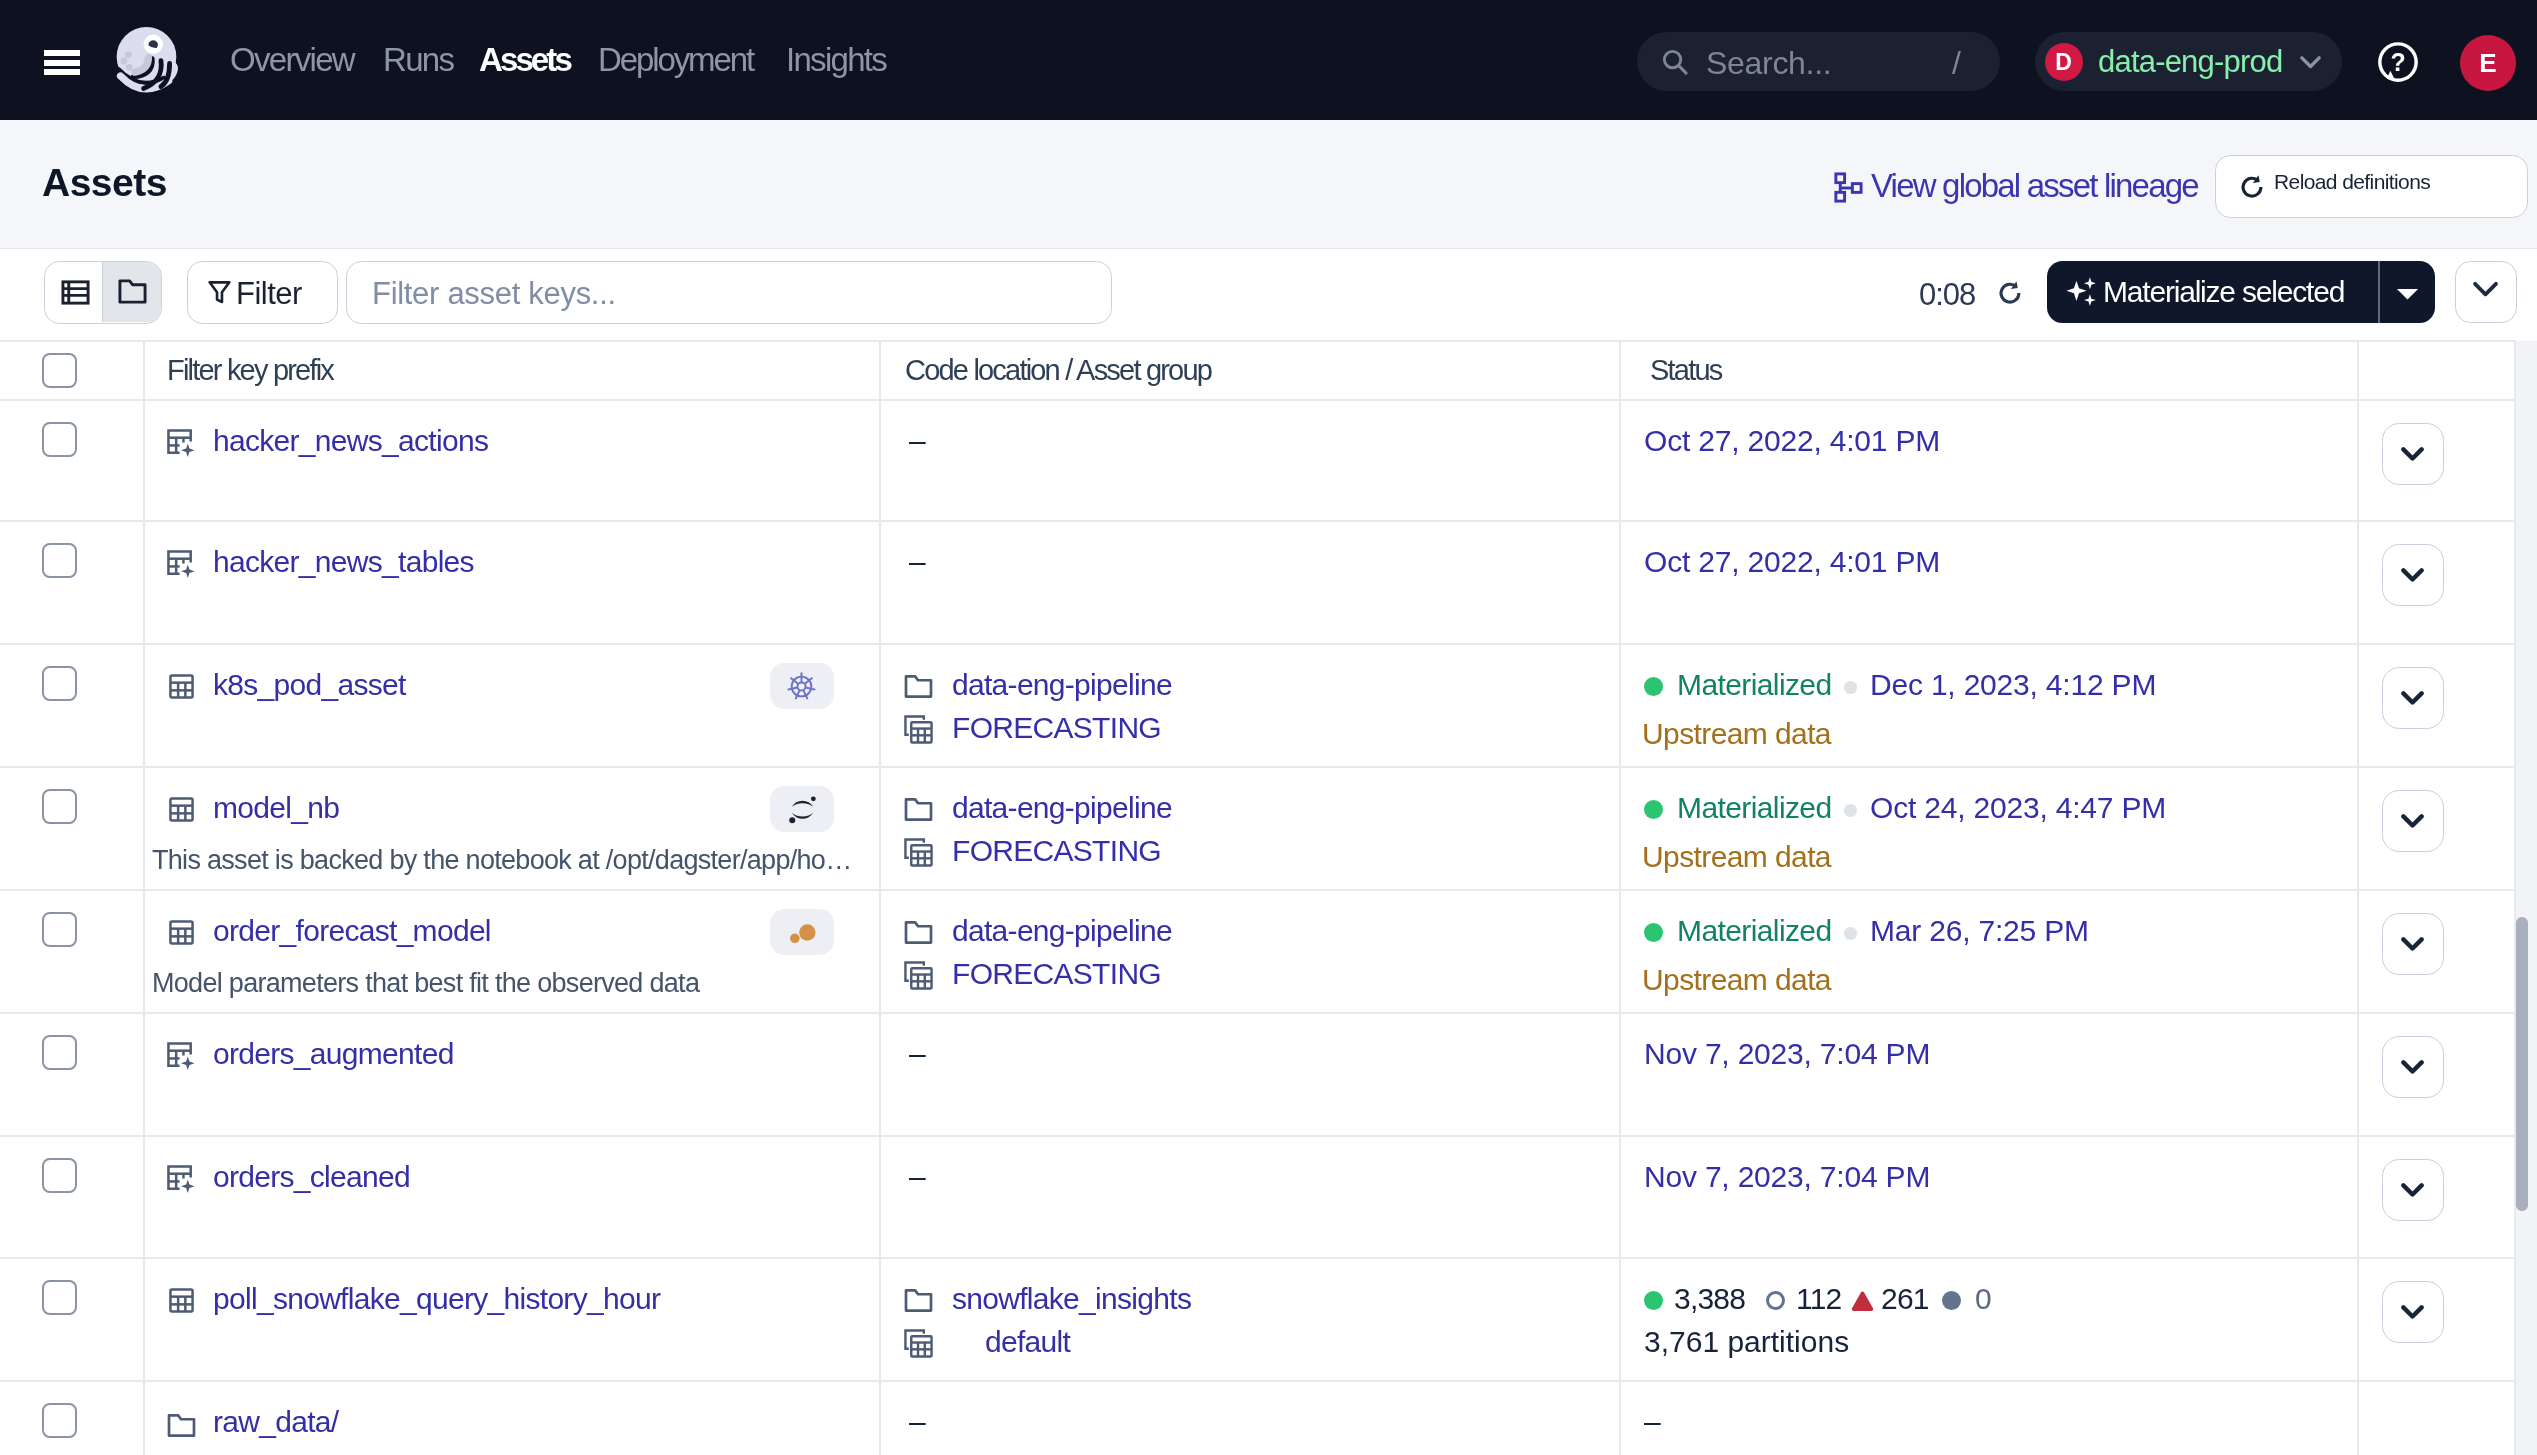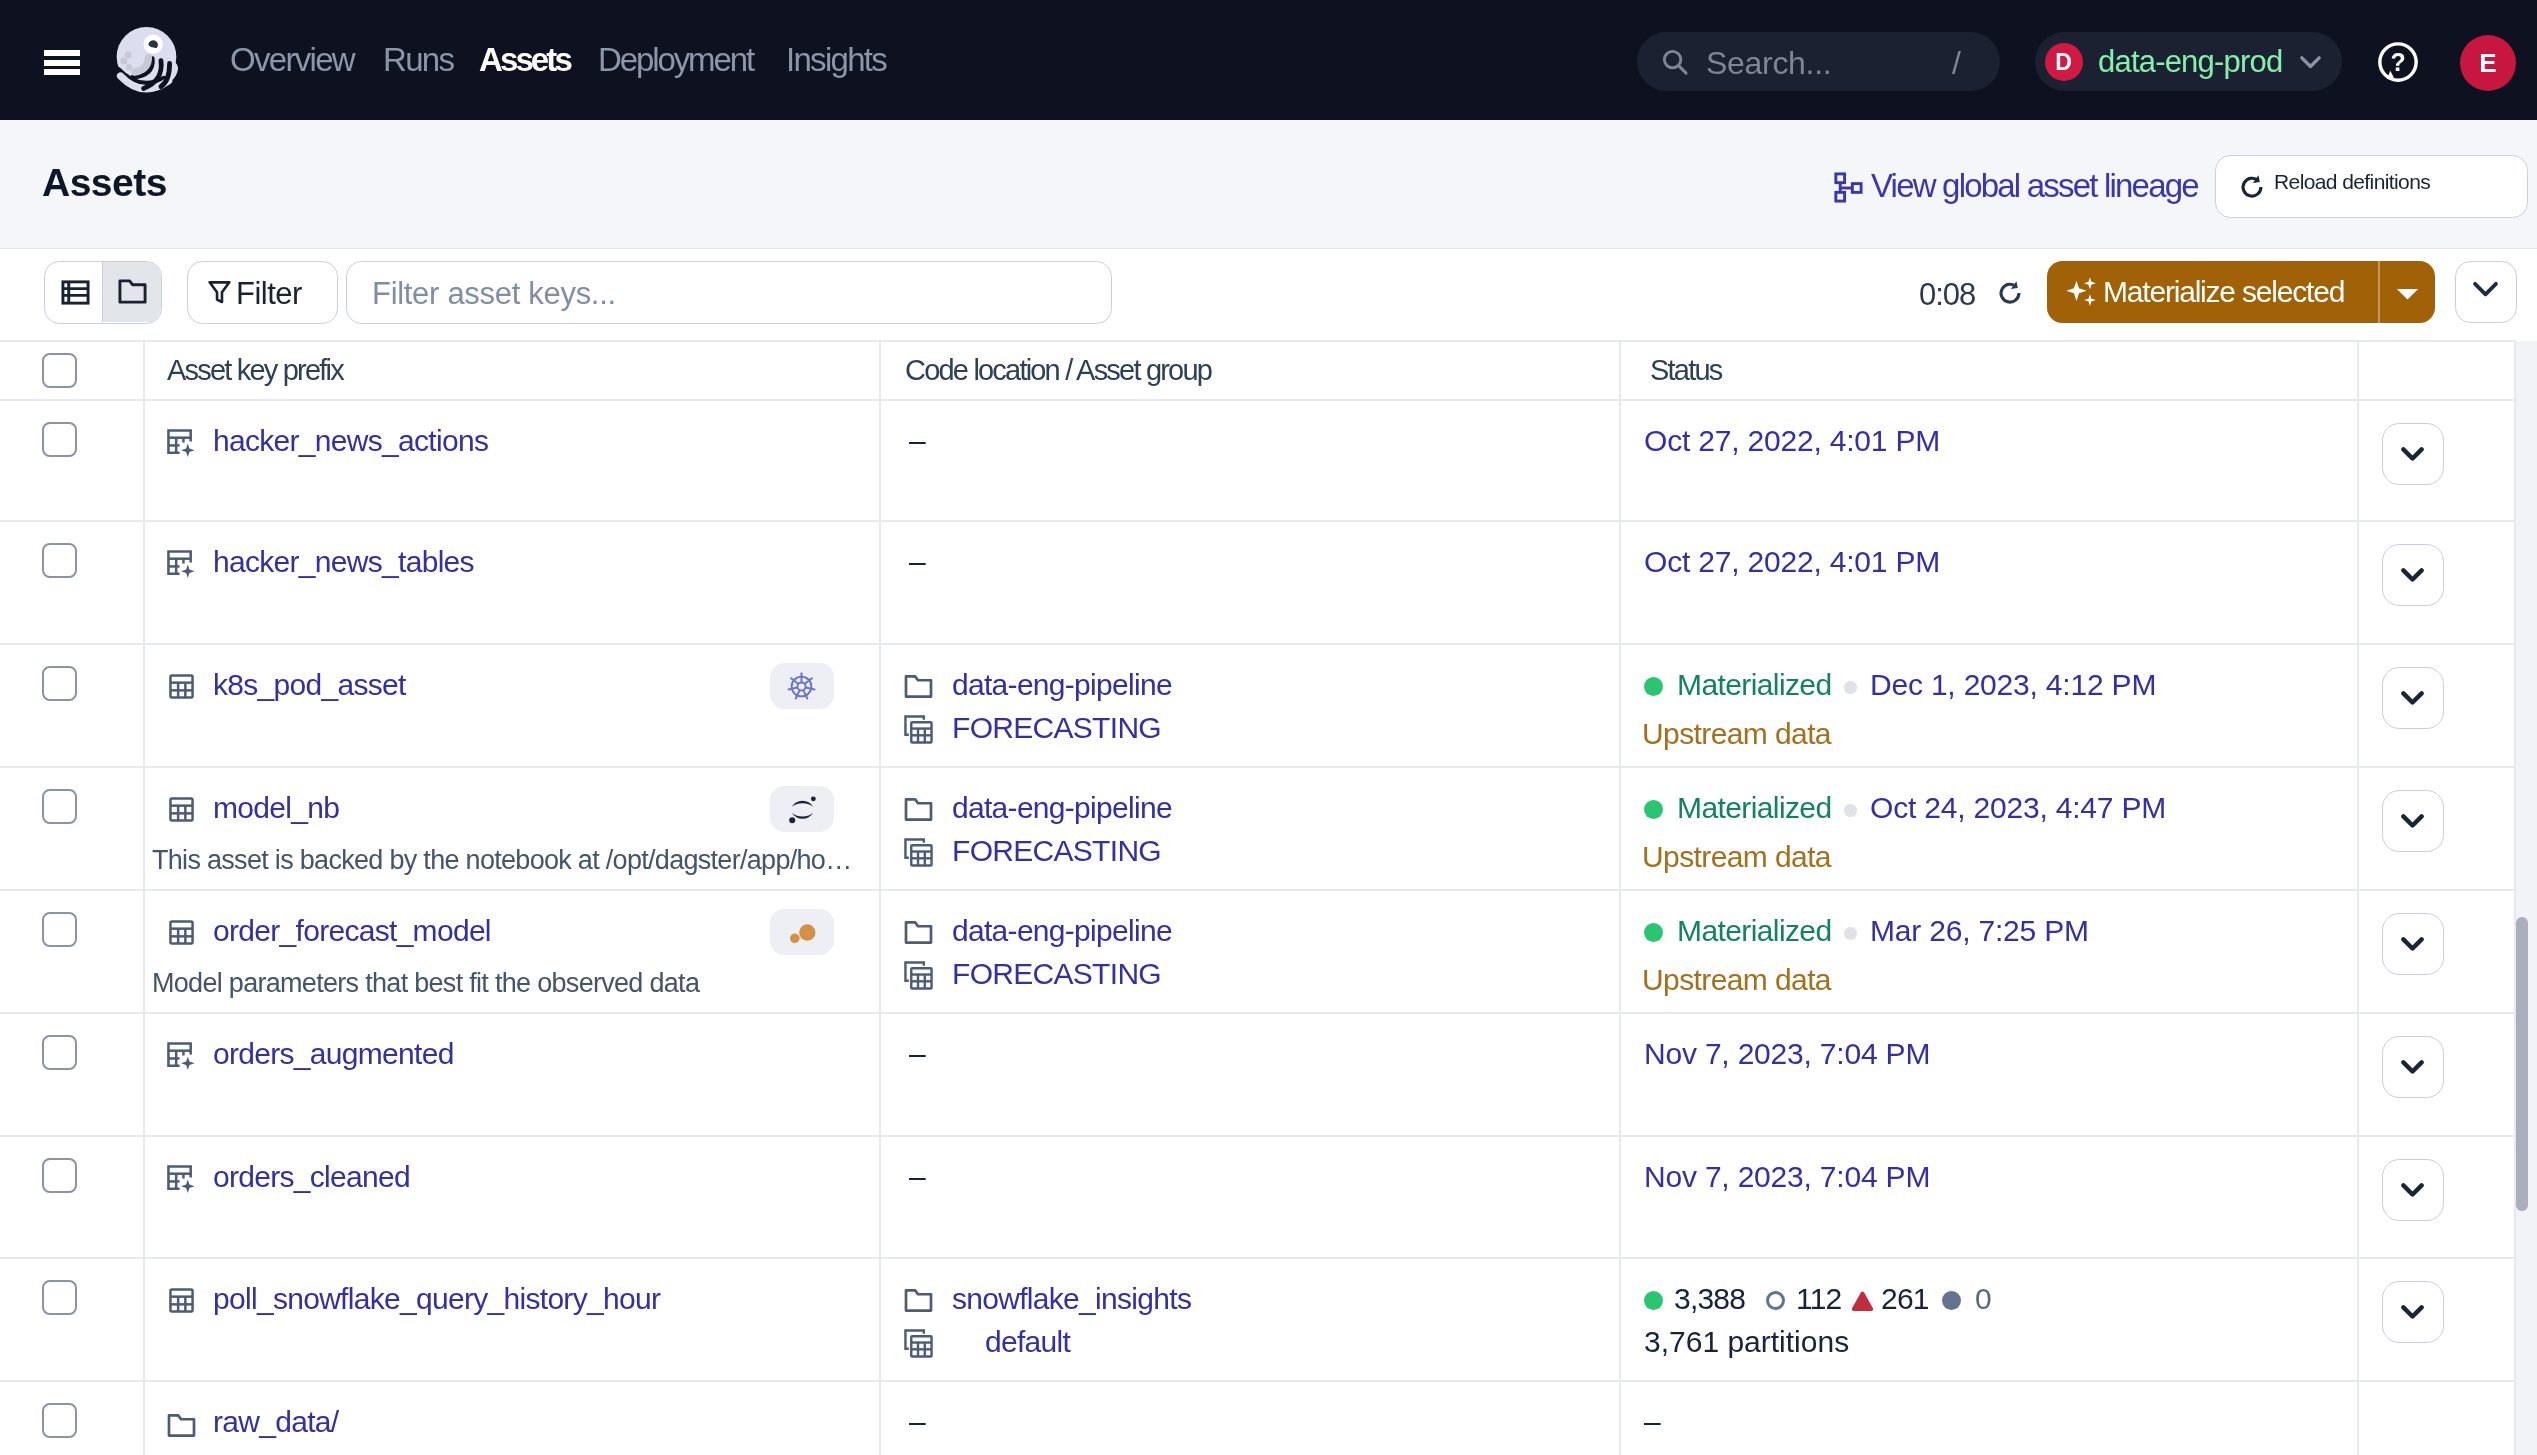--- a/index.html
+++ b/index.html
@@ -22,21 +22,21 @@
   #reloadbtn span { position:absolute; left:58px; top:13.5px; font-size:21px; letter-spacing:-0.6px; color:#182435; }
 
   
   #segctl { position:absolute; left:44px; top:261px; width:118px; height:63px; border:1.9px solid #c9d0db; border-radius:15.4px; background:#fff; overflow:hidden; }
   #segctl .seg2 { position:absolute; right:0; top:0; width:59px; height:60px; background:#e2e5ea; border-left:1.9px solid #c9d0db; }
   #filterbtn { position:absolute; left:187px; top:261px; width:151px; height:63px; border:1.9px solid #c9d0db; border-radius:15.4px; background:#fff; }
   #filterbtn span { position:absolute; left:48px; top:13.5px; font-size:31px; letter-spacing:-0.5px; color:#1a2232; }
   #keyinput { position:absolute; left:346px; top:261px; width:766px; height:63px; border:1.9px solid #c9d0db; border-radius:15.4px; background:#fff; }
   #keyinput span { position:absolute; left:25px; top:14.4px; font-size:31px; letter-spacing:-0.3px; color:#7f8ea4; }
   #timer { position:absolute; left:1919px; top:277px; font-size:31px; letter-spacing:-1px; color:#2b3952; }
-  #matbtn { position:absolute; left:2047px; top:261px; width:388px; height:62px; border-radius:15.4px; background:#a16207; }
+  #matbtn { position:absolute; left:2047px; top:261px; width:388px; height:62px; border-radius:15.4px; background:#0f172a; }
   #matbtn .label { position:absolute; left:56px; top:13.5px; font-size:30px; letter-spacing:-1.2px; color:#ffffff; }
   #matbtn .sep { position:absolute; left:331px; top:0; width:1.9px; height:62px; background:rgba(255,255,255,0.35); }
   #chevbtn { position:absolute; left:2455px; top:261px; width:62px; height:62px; border:1.9px solid #c9d0db; border-radius:15.4px; background:#fff; }
 
   
   .hline { position:absolute; left:0; width:2514px; height:1.9px; background:#e6e9ee; }
   .vline { position:absolute; top:340px; width:1.9px; height:1115px; background:#e6e9ee; }
   .th { position:absolute; top:340px; height:60px; line-height:60px; font-size:29px; letter-spacing:-1.8px; color:#2f4055; }
   .cb { position:absolute; left:42px; width:35px; height:35px; border:2.9px solid #8b94a5; border-radius:7.7px; background:#fff; }
   .aname { position:absolute; font-size:30px; letter-spacing:-0.7px; color:#342fa6; }
@@ -183,21 +183,21 @@
 <div class="hline" style="top:1135px;"></div>
 <div class="hline" style="top:1257px;"></div>
 <div class="hline" style="top:1380px;"></div>
 <div class="vline" style="left:143px;"></div>
 <div class="vline" style="left:879px;"></div>
 <div class="vline" style="left:1619px;"></div>
 <div class="vline" style="left:2357px;"></div>
 <div class="vline" style="left:2514px;"></div>
 
 <div class="cb" style="top:353px;"></div>
-<div class="th" style="left:167px;">Asset key prefix</div>
+<div class="th" style="left:167px;">Filter key prefix</div>
 <div class="th" style="left:905px;">Code location / Asset group</div>
 <div class="th" style="left:1650px;">Status</div>
 
 <div id="rows">
     <div class="cb" style="top:422px;"></div>
     <svg class="abs" style="left:167px;top:429px;" width="29" height="29" viewBox="0 0 30 30">
  <g stroke="#4d5b75" stroke-width="2.6" fill="none">
  <path d="M 24.5 13 L 24.5 1.5 L 1.5 1.5 L 1.5 24.5 L 13 24.5"></path>
  <line x1="1.5" y1="9" x2="24.5" y2="9"></line>
  <line x1="1.5" y1="17" x2="13" y2="17"></line>

